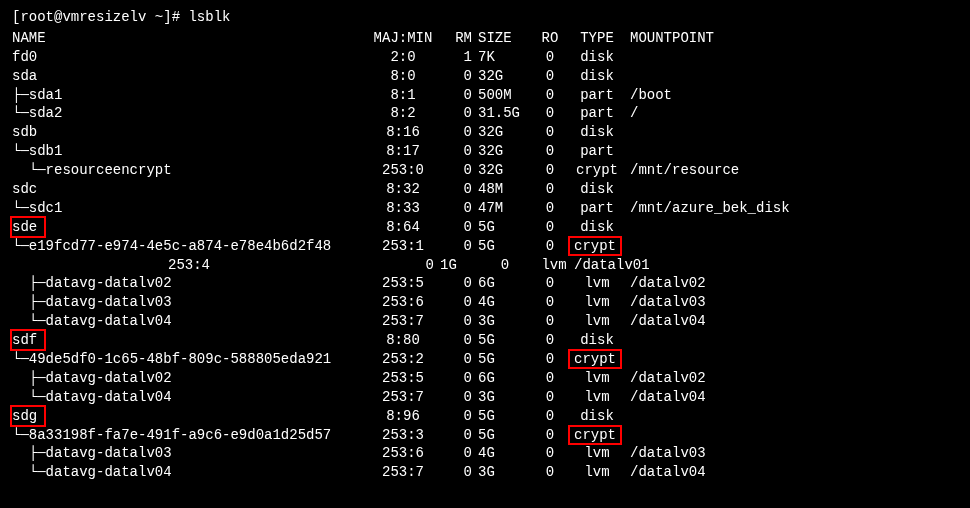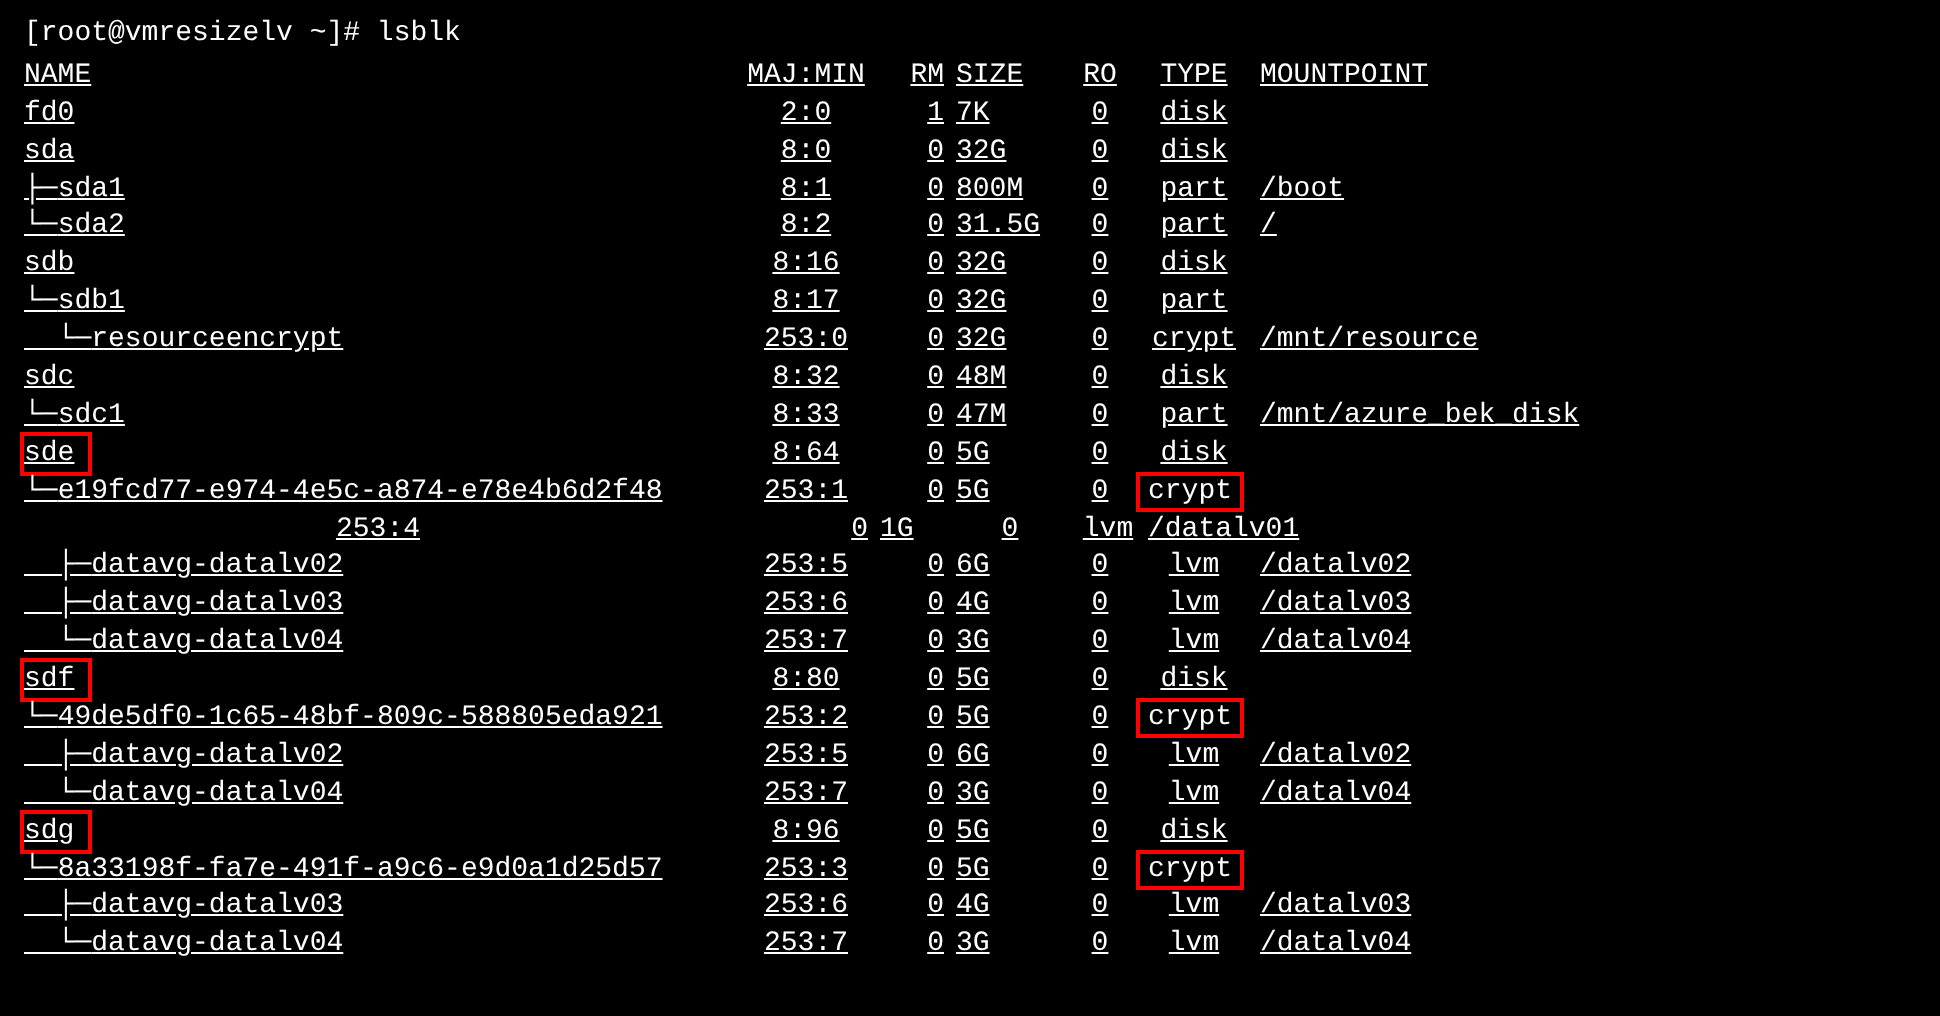--- a/index.html
+++ b/index.html
@@ -9,21 +9,20 @@
     color: #ffffff;
     font-family: "Consolas", "Courier New", monospace;
     font-size: 14px;
     line-height: 1.35;
     white-space: nowrap;
   }
   .prompt { margin-bottom: 2px; }
   .header, .row {
     display: grid;
     grid-template-columns: 360px 68px 38px 60px 30px 56px 1fr;
-    text-decoration: underline;
   }
   .col-name { text-align: left; position: relative; }
   .col-majmin { text-align: center; padding-right: 6px;}
   .col-rm { text-align: right; padding-right: 6px;}
   .col-size { padding-right: 6px;}
   .col-ro { text-align: center; padding-right: 6px;}
   .col-type { text-align: center; padding-left: 2px;}
   .col-mount { text-align: left; padding-left: 6px;}
   
   .tree-prefix { white-space: pre; display: inline;}
@@ -76,21 +75,21 @@
       <span class="col-rm">0</span>
       <span class="col-size">32G</span>
       <span class="col-ro">0</span>
       <span class="col-type">disk</span>
       <span class="col-mount"></span>
     </div>
     <div class="row">
       <span class="col-name"><span class="tree-prefix">├─</span><span>sda1</span></span>
       <span class="col-majmin">8:1</span>
       <span class="col-rm">0</span>
-      <span class="col-size">800M</span>
+      <span class="col-size">500M</span>
       <span class="col-ro">0</span>
       <span class="col-type">part</span>
       <span class="col-mount">/boot</span>
     </div>
     <div class="row">
       <span class="col-name"><span class="tree-prefix">└─</span><span>sda2</span></span>
       <span class="col-majmin">8:2</span>
       <span class="col-rm">0</span>
       <span class="col-size">31.5G</span>
       <span class="col-ro">0</span>

